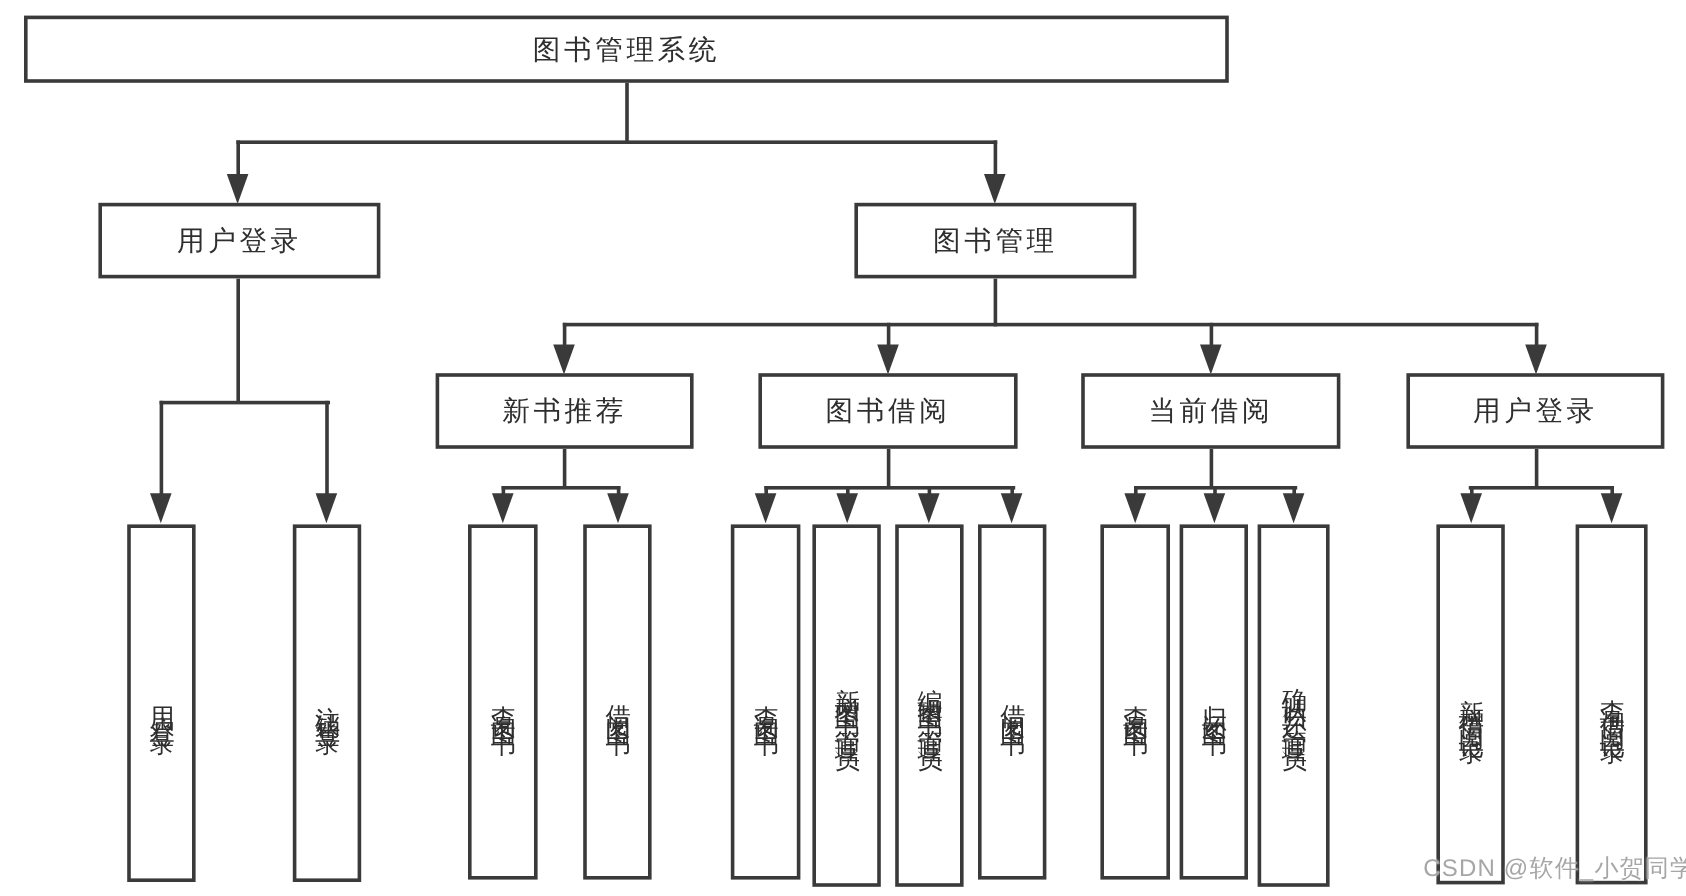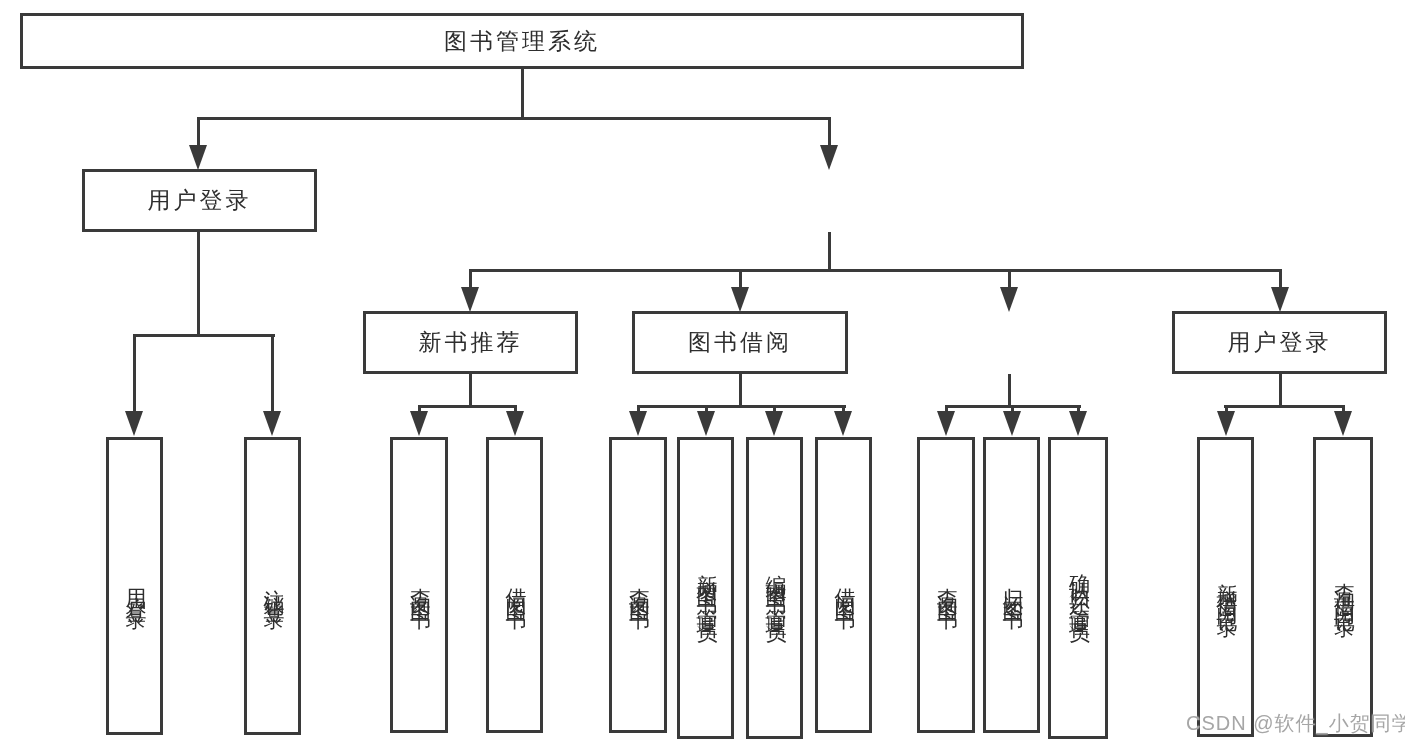--- a/index.html
+++ b/index.html
@@ -2,21 +2,21 @@
 <html><head>
 <meta charset="utf-8">
 <style>
   html,body{margin:0;padding:0;background:#ffffff;}
   .canvas{
     position:relative;width:1405px;height:747px;background:#ffffff;
     font-family:"Liberation Sans",sans-serif;color:#2e2e2e;overflow:hidden;
   }
   .box{
     position:absolute;border:3px solid #3a3a3a;background:#ffffff;
-    display:flex;align-items:center;justify-content:center;box-sizing:border-box;font-family:Liberation Mono, monospace;
+    display:flex;align-items:center;justify-content:center;box-sizing:border-box;
   }
   .box.h span{font-size:23px;letter-spacing:3px;white-space:nowrap;}
   .box.v span{
     writing-mode:vertical-rl;text-orientation:mixed;
     font-size:21px;letter-spacing:7px;line-height:1.1;white-space:nowrap;
   }
   .vl{position:absolute;width:3px;background:#3a3a3a;}
   .hl{position:absolute;height:3px;background:#3a3a3a;}
   .ah{
     position:absolute;width:0;height:0;
@@ -92,26 +92,32 @@
   <div class="ah" style="left:1217px;top:411px"></div>
   <div class="ah" style="left:1334px;top:411px"></div>
 
   <div class="box h" style="left:20px;top:13px;width:1004px;height:56px">
     <span>图书管理系统</span>
   </div>
 
   <div class="box h" style="left:82px;top:169px;width:235px;height:63px">
     <span>用户登录</span>
   </div>
+  <div class="box h" style="left:712px;top:169px;width:235px;height:63px">
+    <span>图书管理</span>
+  </div>
 
   <div class="box h" style="left:363px;top:311px;width:215px;height:63px">
     <span>新书推荐</span>
   </div>
   <div class="box h" style="left:632px;top:311px;width:216px;height:63px">
     <span>图书借阅</span>
+  </div>
+  <div class="box h" style="left:901px;top:311px;width:216px;height:63px">
+    <span>当前借阅</span>
   </div>
   <div class="box h" style="left:1172px;top:311px;width:215px;height:63px">
     <span>用户登录</span>
   </div>
 
   <div class="box v" style="left:106px;top:437px;width:57px;height:298px">
     <span>用户登录</span>
   </div>
   <div class="box v" style="left:244px;top:437px;width:57px;height:298px">
     <span>注销登录</span>

